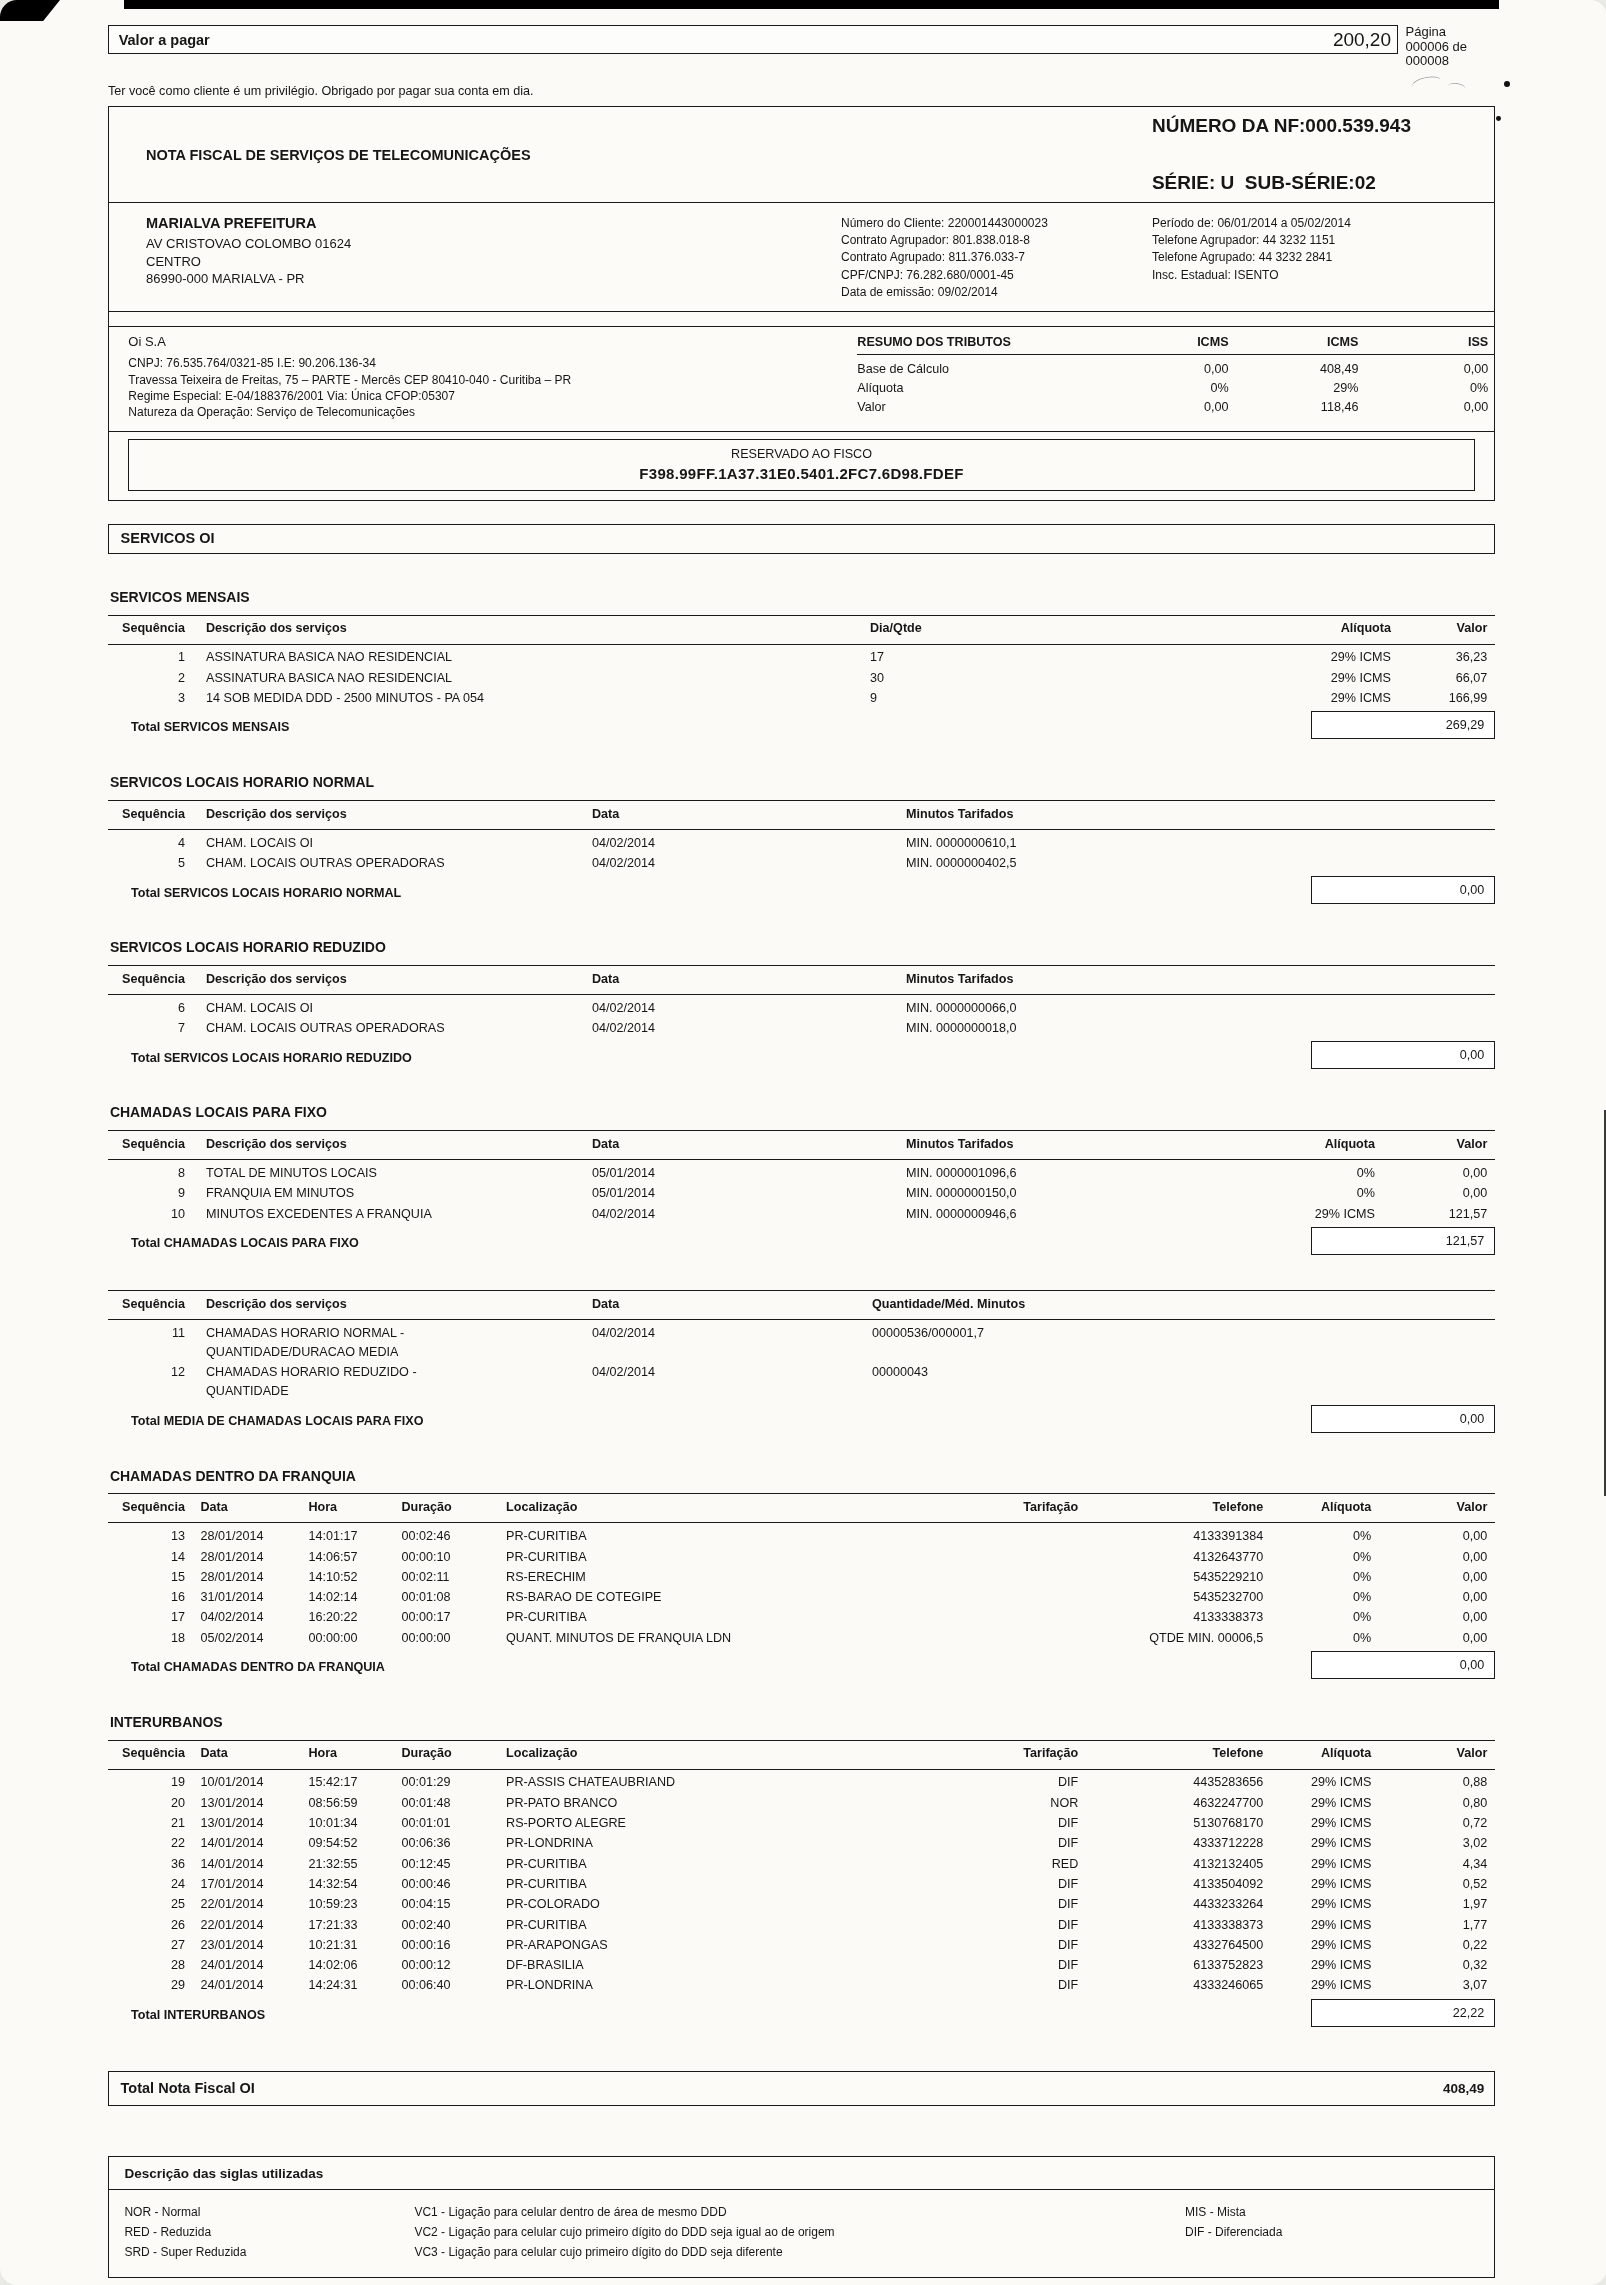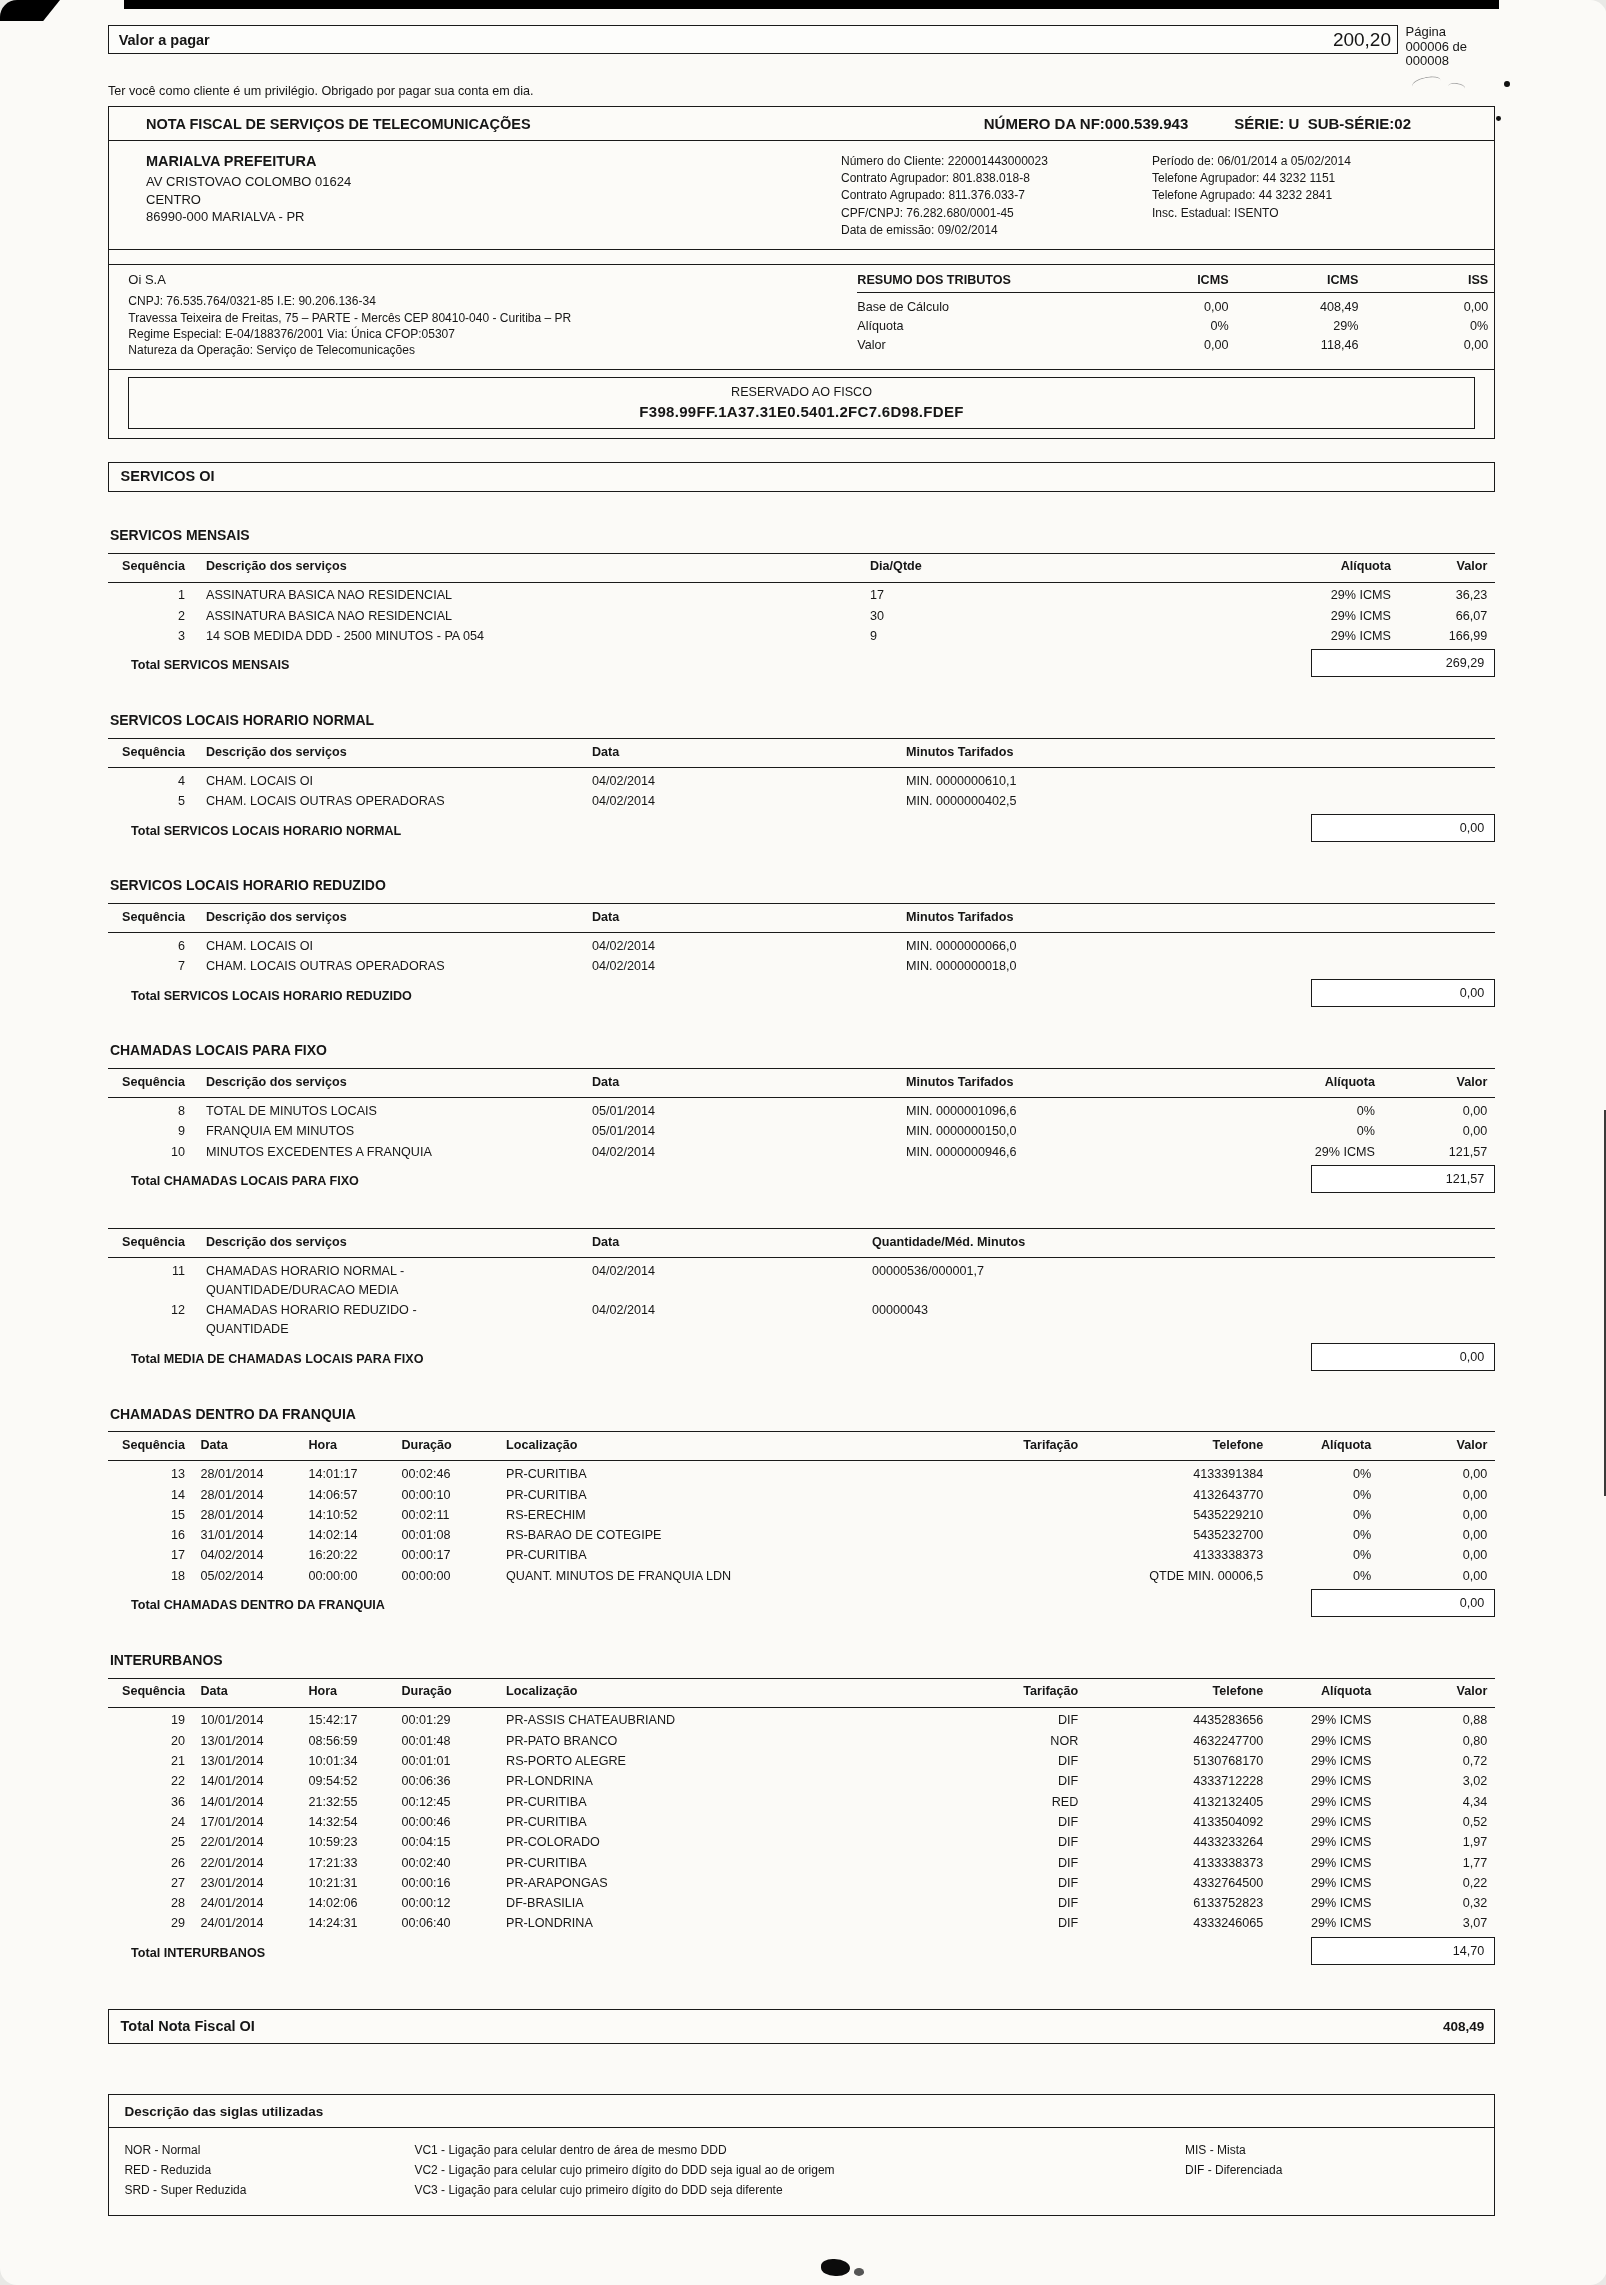--- a/index.html
+++ b/index.html
@@ -24,21 +24,21 @@
   .valor-box{width:1379px;height:27px;border:1.9px solid #1a1a1a;display:flex;justify-content:space-between;align-items:center;padding:0 5.8px 0 9.7px;background:#fdfdfb;}
   .valor-label{font-weight:bold;font-size:14.5px;}
   .valor-value{font-size:19px;}
   .pagina{margin-left:7.7px;font-size:13px;line-height:14.5px;width:97px;}
   .greeting-row{margin-top:15.4px;font-size:12.6px;}
 
   
   .main-box{margin-top:7.7px;border:1.9px solid #1a1a1a;background:#fcfbf8;}
   .mb-title-row{display:flex;justify-content:space-between;align-items:center;padding:8.7px 83px 7.7px 37px;border-bottom:1.9px solid #1a1a1a;}
   .mb-title{font-weight:bold;font-size:14.5px;}
-  .mb-nf{font-weight:bold;font-size:15px;display:flex;gap:46px;white-space:pre;}
+  .mb-nf{font-weight:bold;font-size:19px;display:flex;gap:35px;white-space:pre;flex-direction:column;}
   .mb-body{display:flex;padding:11.6px 0 9.7px 37px;border-bottom:1.9px solid #1a1a1a;}
   .customer{width:695px;}
   .customer-name{font-weight:bold;font-size:14.5px;margin-bottom:4.8px;}
   .customer-line{font-size:13px;line-height:17.4px;}
   .fields{display:flex;flex:1;font-size:12px;}
   .fcol-left{width:311px;}
   .fcol-right{flex:1;}
   .fline{line-height:17.4px;}
   .mb-row2{display:flex;margin-top:13.5px;border-top:1.9px solid #1a1a1a;border-bottom:1.9px solid #1a1a1a;padding:7.7px 0 9.7px;}
   .issuer{width:729px;padding-left:19.3px;font-size:12px;}
@@ -574,21 +574,21 @@
               <div class="cell" style="width: 97px; text-align: left;">00:06:40</div>
               <div class="cell" style="flex: 1 1 0%; text-align: left; padding-left: 7.7px;">PR-LONDRINA</div>
               <div class="cell" style="width: 114px; text-align: right;">DIF</div>
               <div class="cell" style="width: 185px; text-align: right;">4333246065</div>
               <div class="cell" style="width: 108px; text-align: right;">29% ICMS</div>
               <div class="cell" style="width: 116px; text-align: right; padding-right: 7.7px;">3,07</div>
             </div>
             <div class="total-row">
               <div class="total-label">Total INTERURBANOS</div>
               <div class="total-box">
-                <div class="total-value">14,70</div>
+                <div class="total-value">22,22</div>
               </div>
             </div>
           </div>
         </div>
       </div>
 
     <div class="grand-box">
       <span class="grand-label">Total Nota Fiscal  OI</span>
       <span class="grand-value">408,49</span>
     </div>

